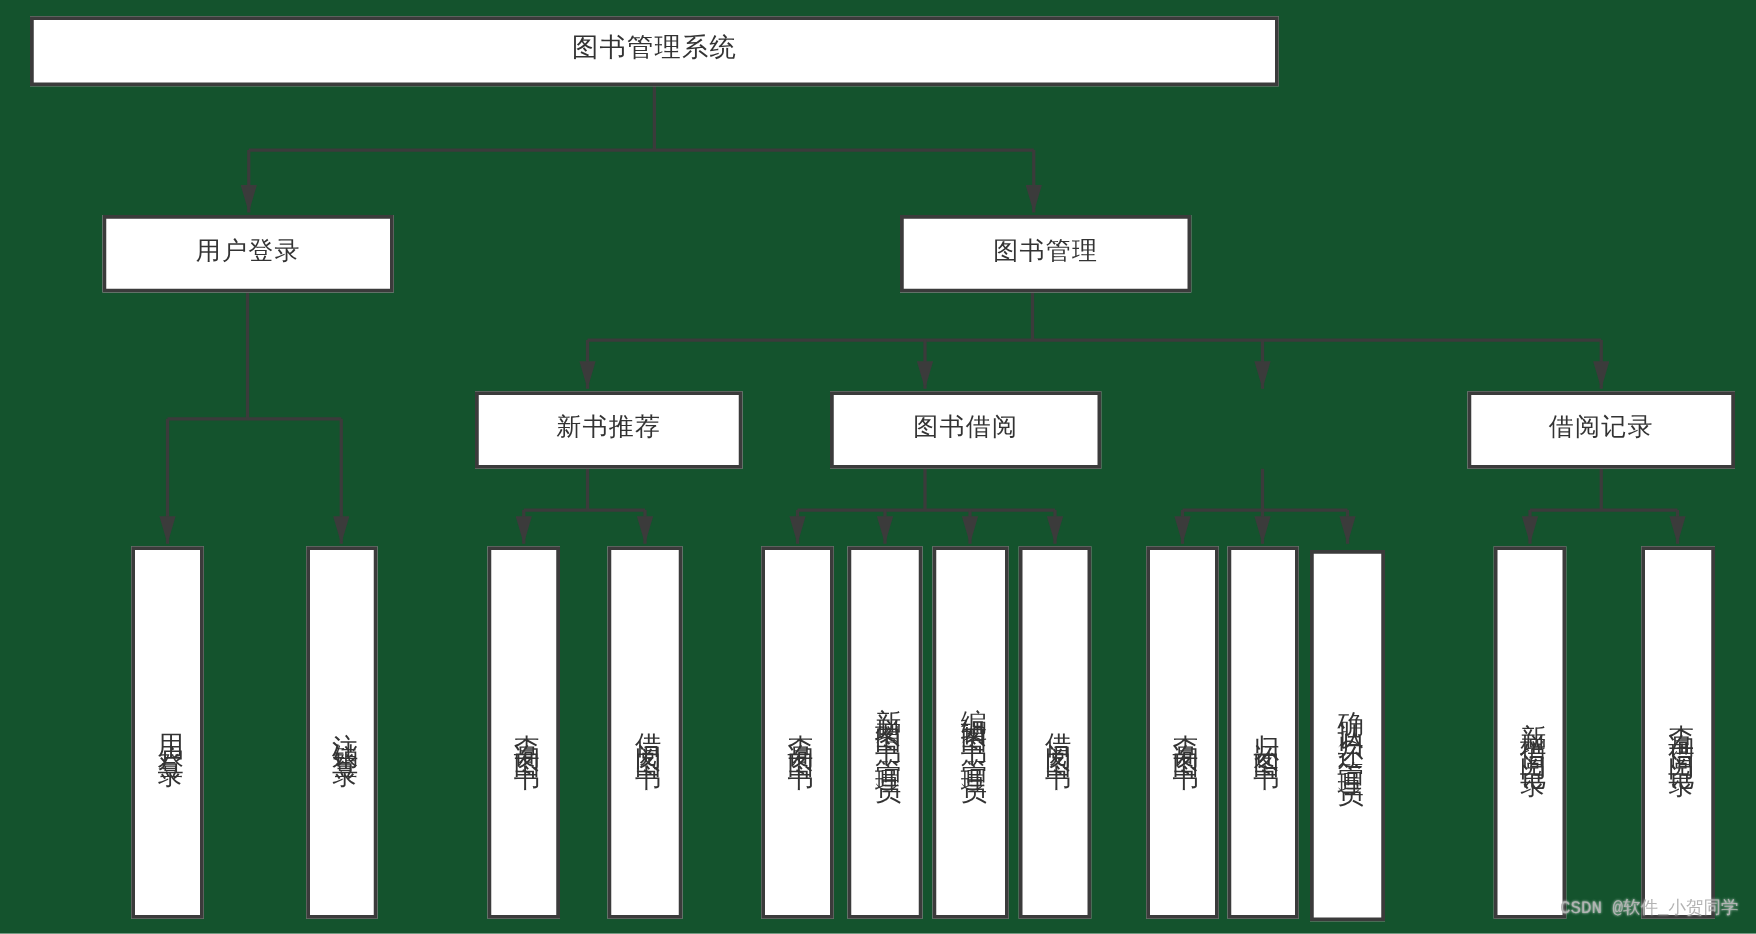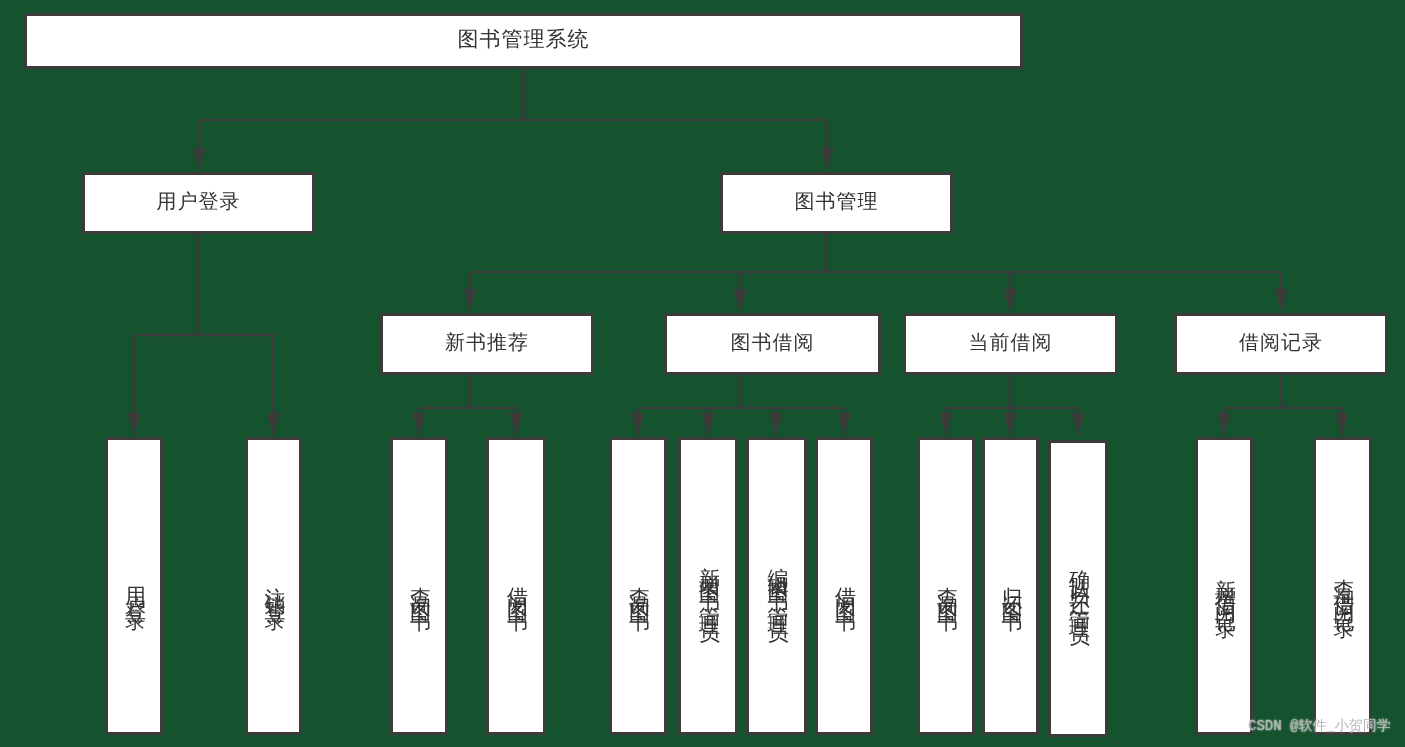--- a/index.html
+++ b/index.html
@@ -115,23 +115,20 @@
   <div class="box" style="left:710px; top:172px; width:233px; height:62px;margin-left:10px;">
     <span>图书管理</span>
   </div>
 
   <div class="box" style="left:380px; top:313px; width:214px; height:62px;">
     <span>新书推荐</span>
   </div>
   <div class="box" style="left:632px; top:313px; width:217px; height:62px;margin-left:32px;">
     <span>图书借阅</span>
   </div>
-  <div class="box" style="left:903px; top:313px; width:215px; height:62px;">
-    <span>当前借阅</span>
-  </div>
   <div class="box" style="left:1174px; top:313px; width:214px; height:62px;">
     <span>借阅记录</span>
   </div>
 
   <div class="box leaf" style="left:105px; top:437px; width:58px; height:298px;">
     <span class="vtext">用户登录</span>
   </div>
   <div class="box leaf" style="left:245px; top:437px; width:57px; height:298px;">
     <span class="vtext">注销登录</span>
   </div>

